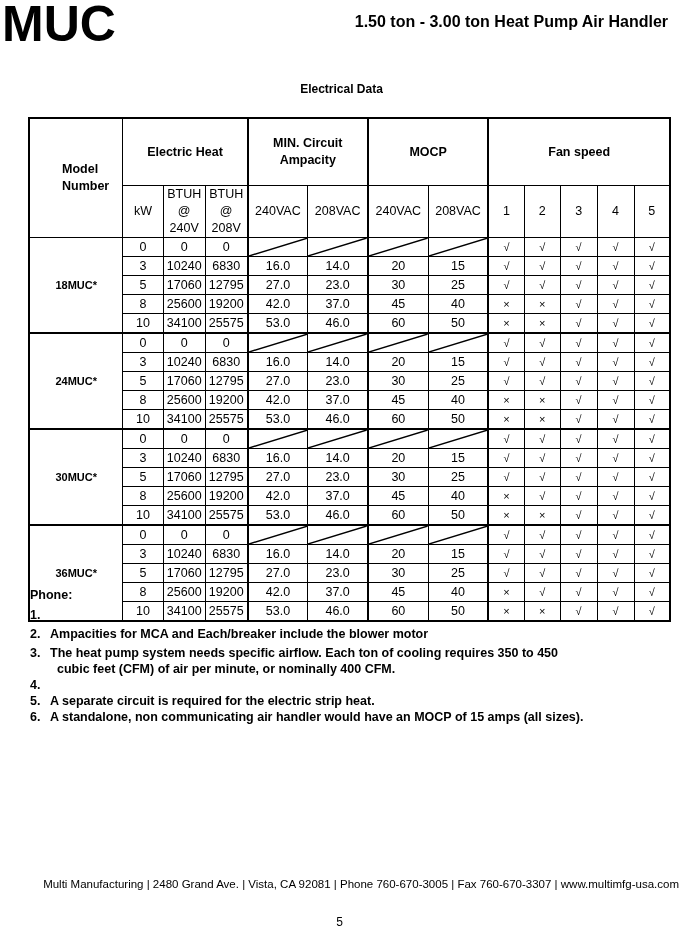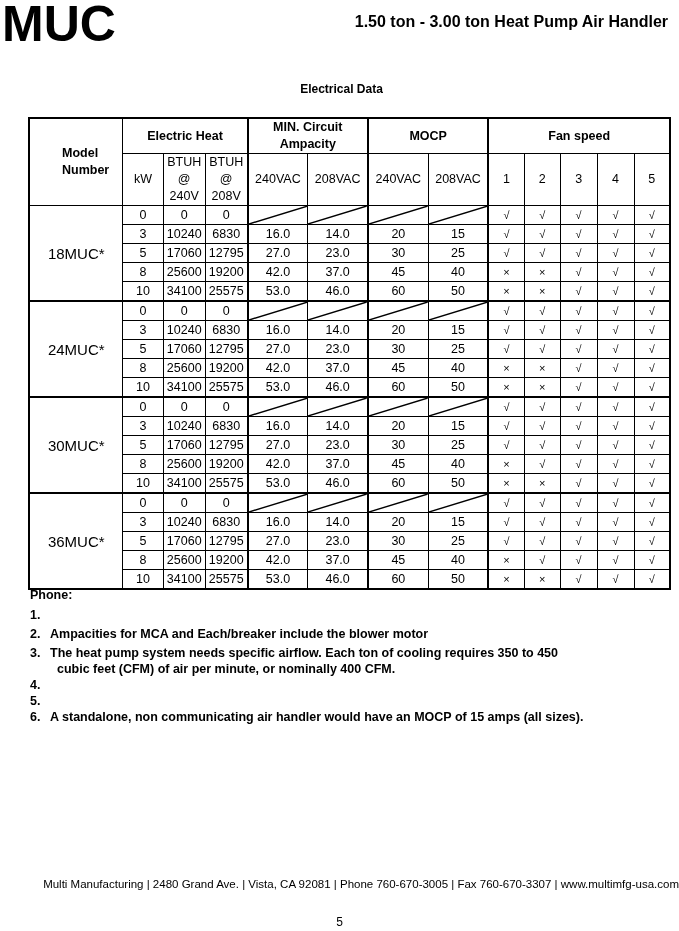--- a/index.html
+++ b/index.html
@@ -22,21 +22,21 @@
   table.elec {
     position: absolute; left: 28px; top: 117px; width: 643px;
     border-collapse: collapse; font-size: 12.5px; table-layout: fixed;
   }
   table.elec th, table.elec td {
     border: 1px solid #000; text-align: center; padding: 0; height: 18px; line-height: 17px;
   }
   table.elec { border: 2px solid #000; }
   table.elec th { font-weight: bold; font-size: 12.5px; }
   table.elec thead tr.h2 th { font-weight: normal; }
-  td.model { font-size: 15px; border-right: 2px solid #000; }
+  td.model { font-size: 11px; border-right: 2px solid #000; font-weight: bold; }
   th.model-h { border-right: 2px solid #000; }
   .sep-r { border-right: 2px solid #000 !important; }
   tr.grp-start td { border-top: 2px solid #000; }
   td.slash { position: relative; }
   td.slash svg { position: absolute; left: 0; top: 0; width: 100%; height: 100%; }
   .fan { font-size: 11px; }
   .notes {
     position: absolute; left: 30px; top: 587px; font-size: 12.5px; font-weight: bold; line-height: 16px;
   }
   .notes .head { margin-bottom: 4px; }
@@ -71,21 +71,21 @@
     <col style="width:34px">
       <col style="width:34px">
       <col style="width:35px">
       <col style="width:35px">
       <col style="width:34px">
   </colgroup>
   <thead>
     <tr>
       <th rowspan="2" class="model-h" style="padding:0 32px;border-radius:15px;">Model Number</th>
       <th colspan="3" class="sep-r" style="height:34px">Electric Heat</th>
-      <th colspan="2" class="sep-r" style="padding:0 12px;">MIN. Circuit Ampacity</th>
+      <th colspan="2" class="sep-r" style="padding:16px 12px;">MIN. Circuit Ampacity</th>
       <th colspan="2" class="sep-r">MOCP</th>
       <th colspan="5">Fan speed</th>
     </tr>
     <tr class="h2">
       <th style="height:38px">kW</th>
       <th>BTUH @ 240V</th>
       <th class="sep-r">BTUH @ 208V</th>
       <th>240VAC</th>
       <th class="sep-r">208VAC</th>
       <th>240VAC</th>
@@ -461,20 +461,21 @@
   <div class="item tight">
       <span class="num">3.</span>
       <span class="txt">The heat pump system needs specific airflow. Each ton of cooling requires 350 to 450
   cubic feet (CFM) of air per minute, or nominally 400 CFM.</span>
     </div>
   <div class="item tight">
       <span class="num">4.</span>
     </div>
   <div class="item tight">
       <span class="num">5.</span>
+      <span class="txt">A separate circuit is required for the electric strip heat.</span>
     </div>
   <div class="item tight">
       <span class="num">6.</span>
       <span class="txt">A standalone, non communicating air handler would have an MOCP of 15 amps (all sizes).</span>
     </div>
 </div>
 
 <div class="footer">Multi Manufacturing | 2480 Grand Ave. | Vista, CA 92081 | Phone 760-670-3005 | Fax 760-670-3307 | www.multimfg-usa.com</div>
 <div class="page-num">5</div>
 

